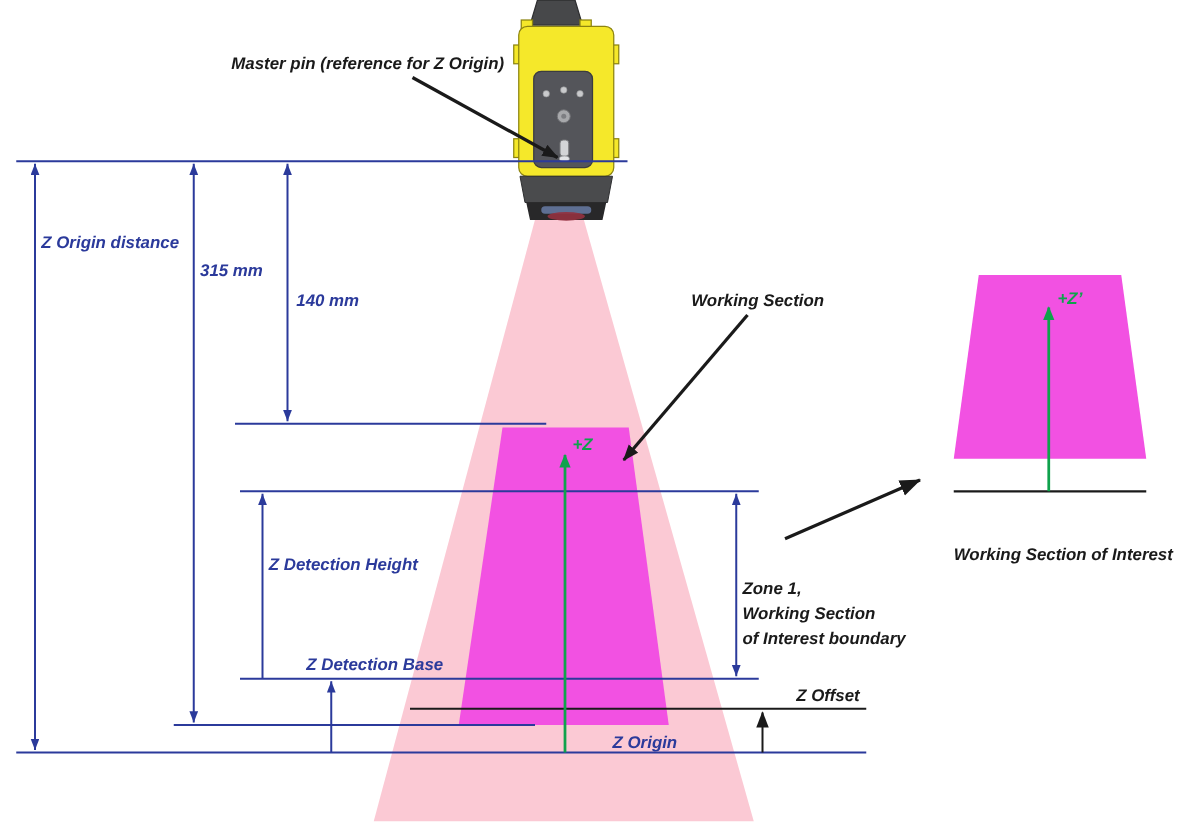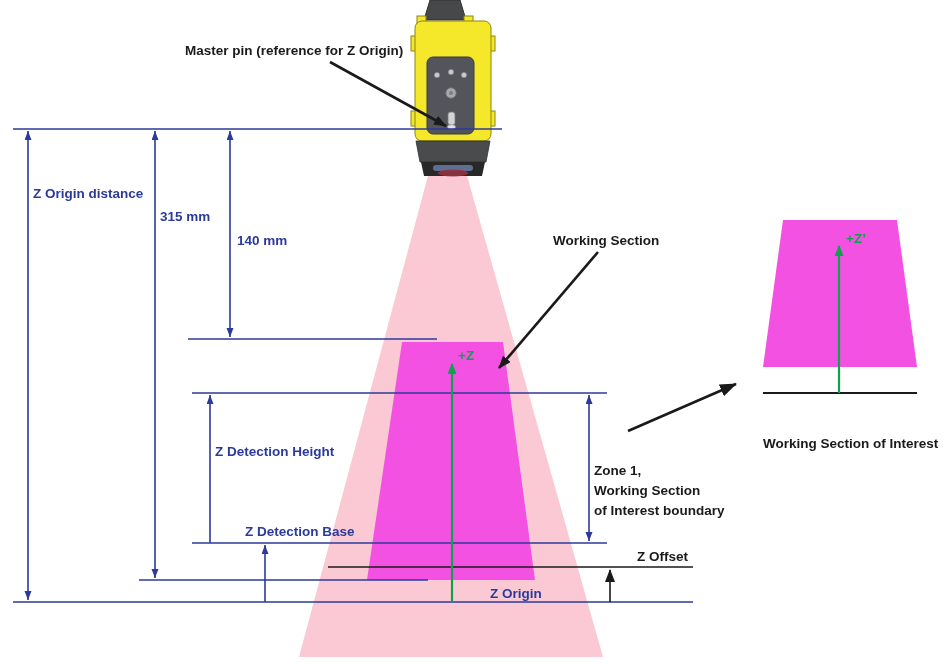--- a/index.html
+++ b/index.html
@@ -1,16 +1,16 @@
 <!DOCTYPE html>
 <html style="--blue: #2B3A9B; --black: #1A1A1A; --green: #0FA24C; --magenta: #F251E2; --pink: #FBC9D4; --yellow: #F5E82A;"><head>
 <meta charset="utf-8">
 <style>
   html,body { margin:0; padding:0; background:#ffffff; }
-  .canvas { position:relative; width:943px; height:663px; background:#ffffff; overflow:hidden; }
+  .canvas { position:relative; width:943px; height:663px; background:#ffffff; overflow:hidden;font-style:italic; }
   svg { position:absolute; top:0; left:0; }
   text.lbl { font-family:"Liberation Sans", sans-serif; font-weight:bold; font-size:13.5px; }
   .lbl-blue  { fill:var(--blue); }
   .lbl-black { fill:var(--black); }
   .lbl-green { fill:var(--green); }
   .ln-blue  { stroke:var(--blue);  stroke-width:1.6; fill:none; }
   .ln-black { stroke:var(--black); stroke-width:1.6; fill:none; }
   .ln-black-thick { stroke:var(--black); stroke-width:2.6; fill:none; }
   .ln-green { stroke:var(--green); stroke-width:2.2; fill:none; }
   .f-blue  { fill:var(--blue); }

